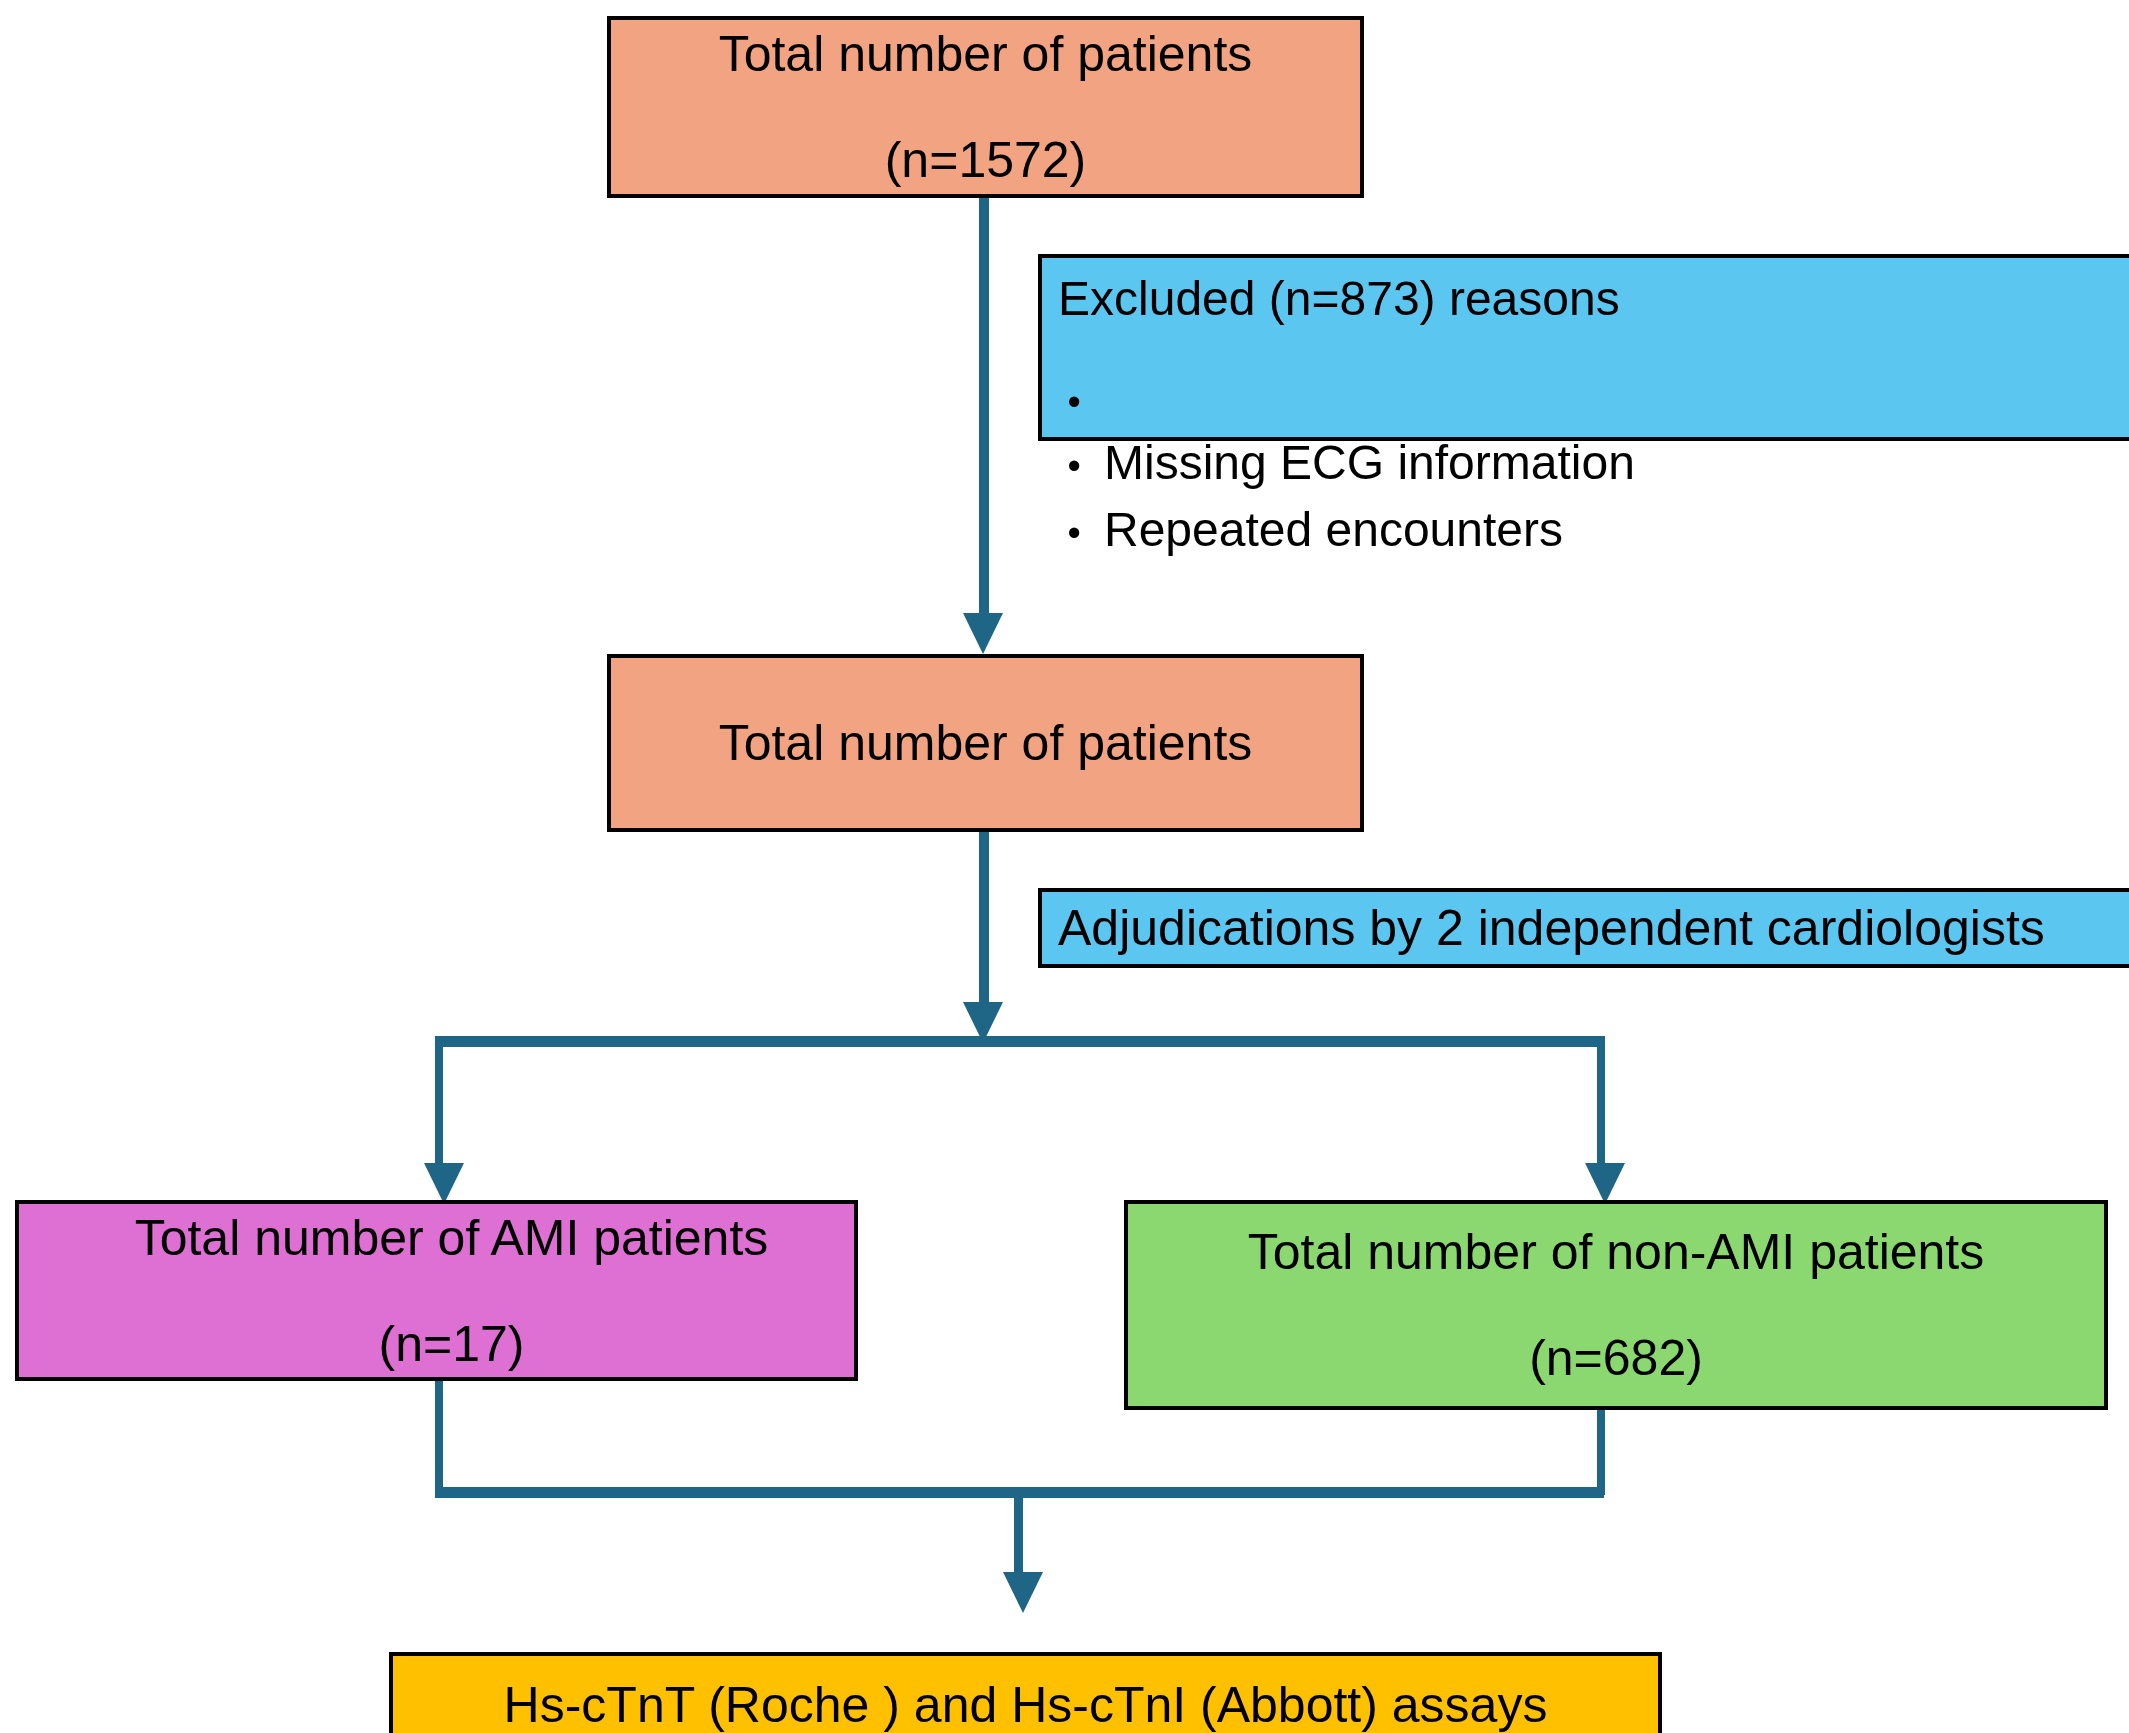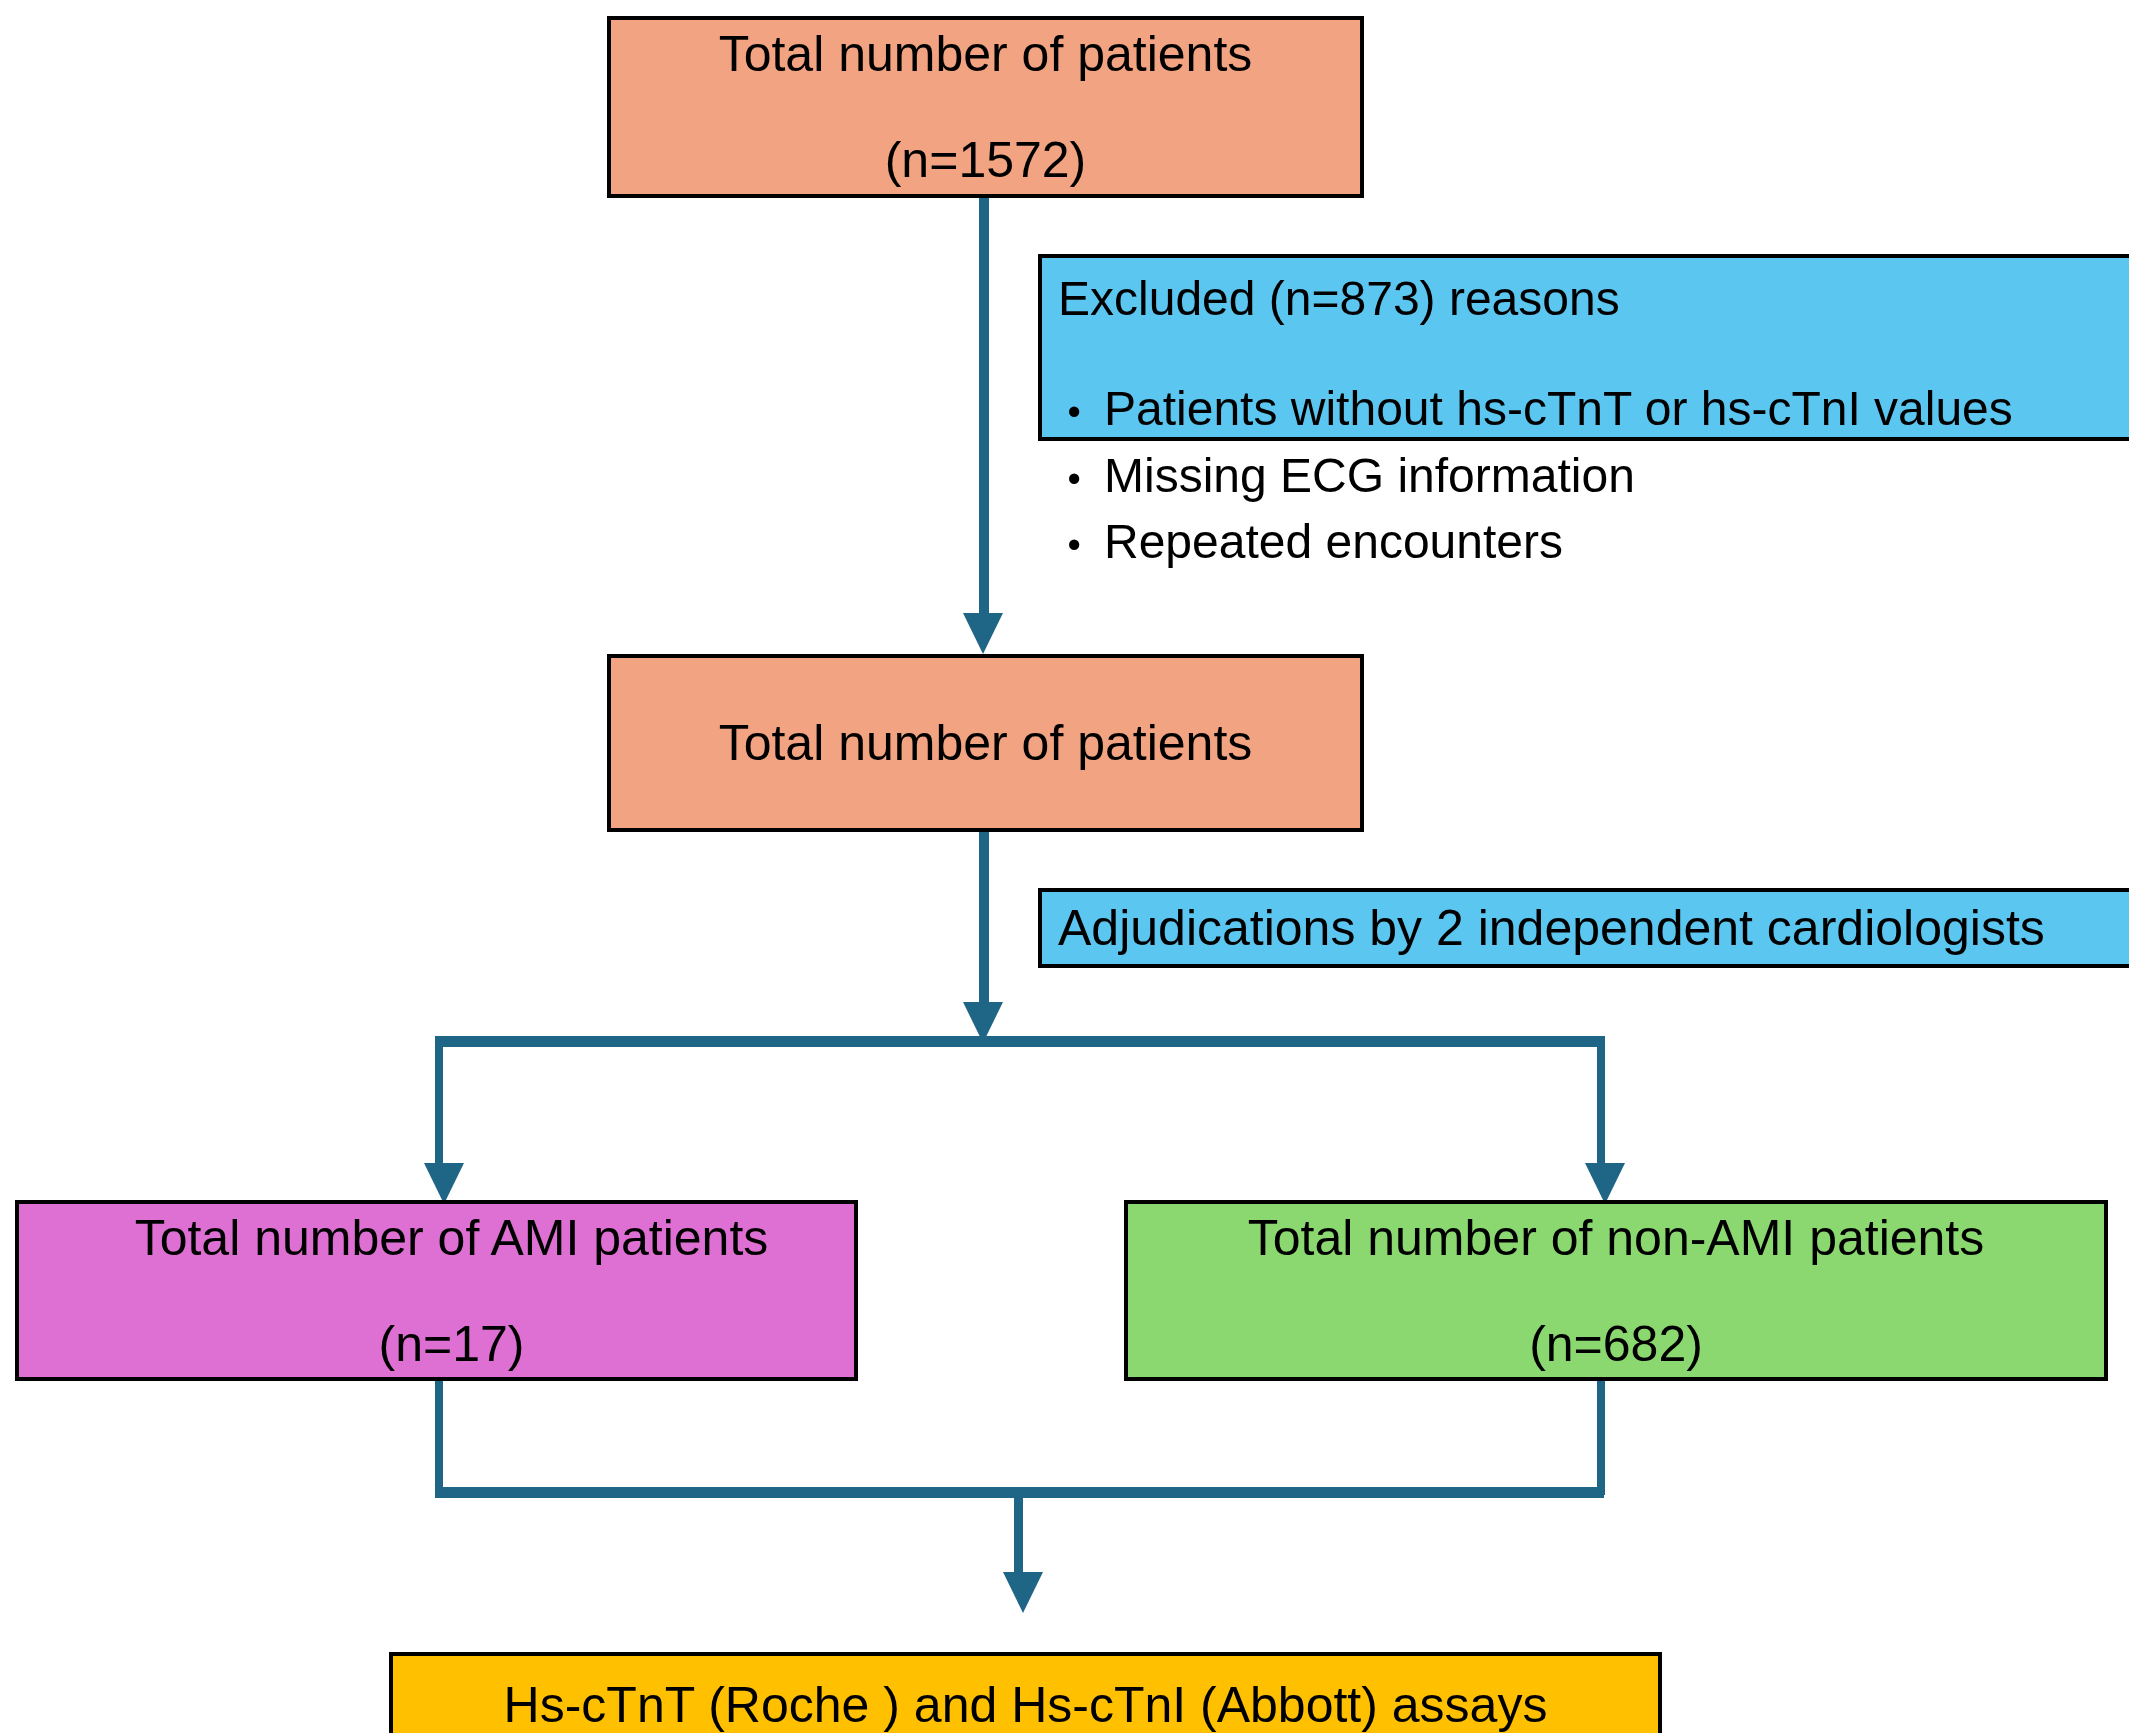--- a/index.html
+++ b/index.html
@@ -63,21 +63,21 @@
     padding-left: 16px;
     align-items: flex-start;
   }
   #node-ami {
     left: 15px; top: 1200px; width: 843px; height: 181px;
     background: #DD70D2;
     font-size: 50px;
     padding-left: 30px;
   }
   #node-nonami {
-    left: 1124px; top: 1200px; width: 984px; height: 181px;
+    left: 1124px; top: 1200px; width: 984px; height: 210px;
     background: #8BD871;
     font-size: 50px;
   }
   #node-assays {
     left: 389px; top: 1612px; width: 1273px; height: 105px;
     background: #FFC000;
     font-size: 50px;
     margin-top: 40px;
   }
 
@@ -145,21 +145,20 @@
   <div class="node" id="node-total-patients">
     <span class="line">Total number of patients</span>
     <span class="line">(n=1572)</span>
   </div>
 
   <div class="node left-align" id="node-excluded">
     <span class="line excluded-head">Excluded (n=873) reasons</span>
     <ul class="bullet-list">
       <li>
         <span class="bullet-glyph">•</span>
-        <span>Patients without hs-cTnT or hs-cTnI values</span>
       </li>
       <li>
         <span class="bullet-glyph">•</span>
         <span>Missing ECG information</span>
       </li>
       <li>
         <span class="bullet-glyph">•</span>
         <span>Repeated encounters</span>
       </li>
     </ul>

